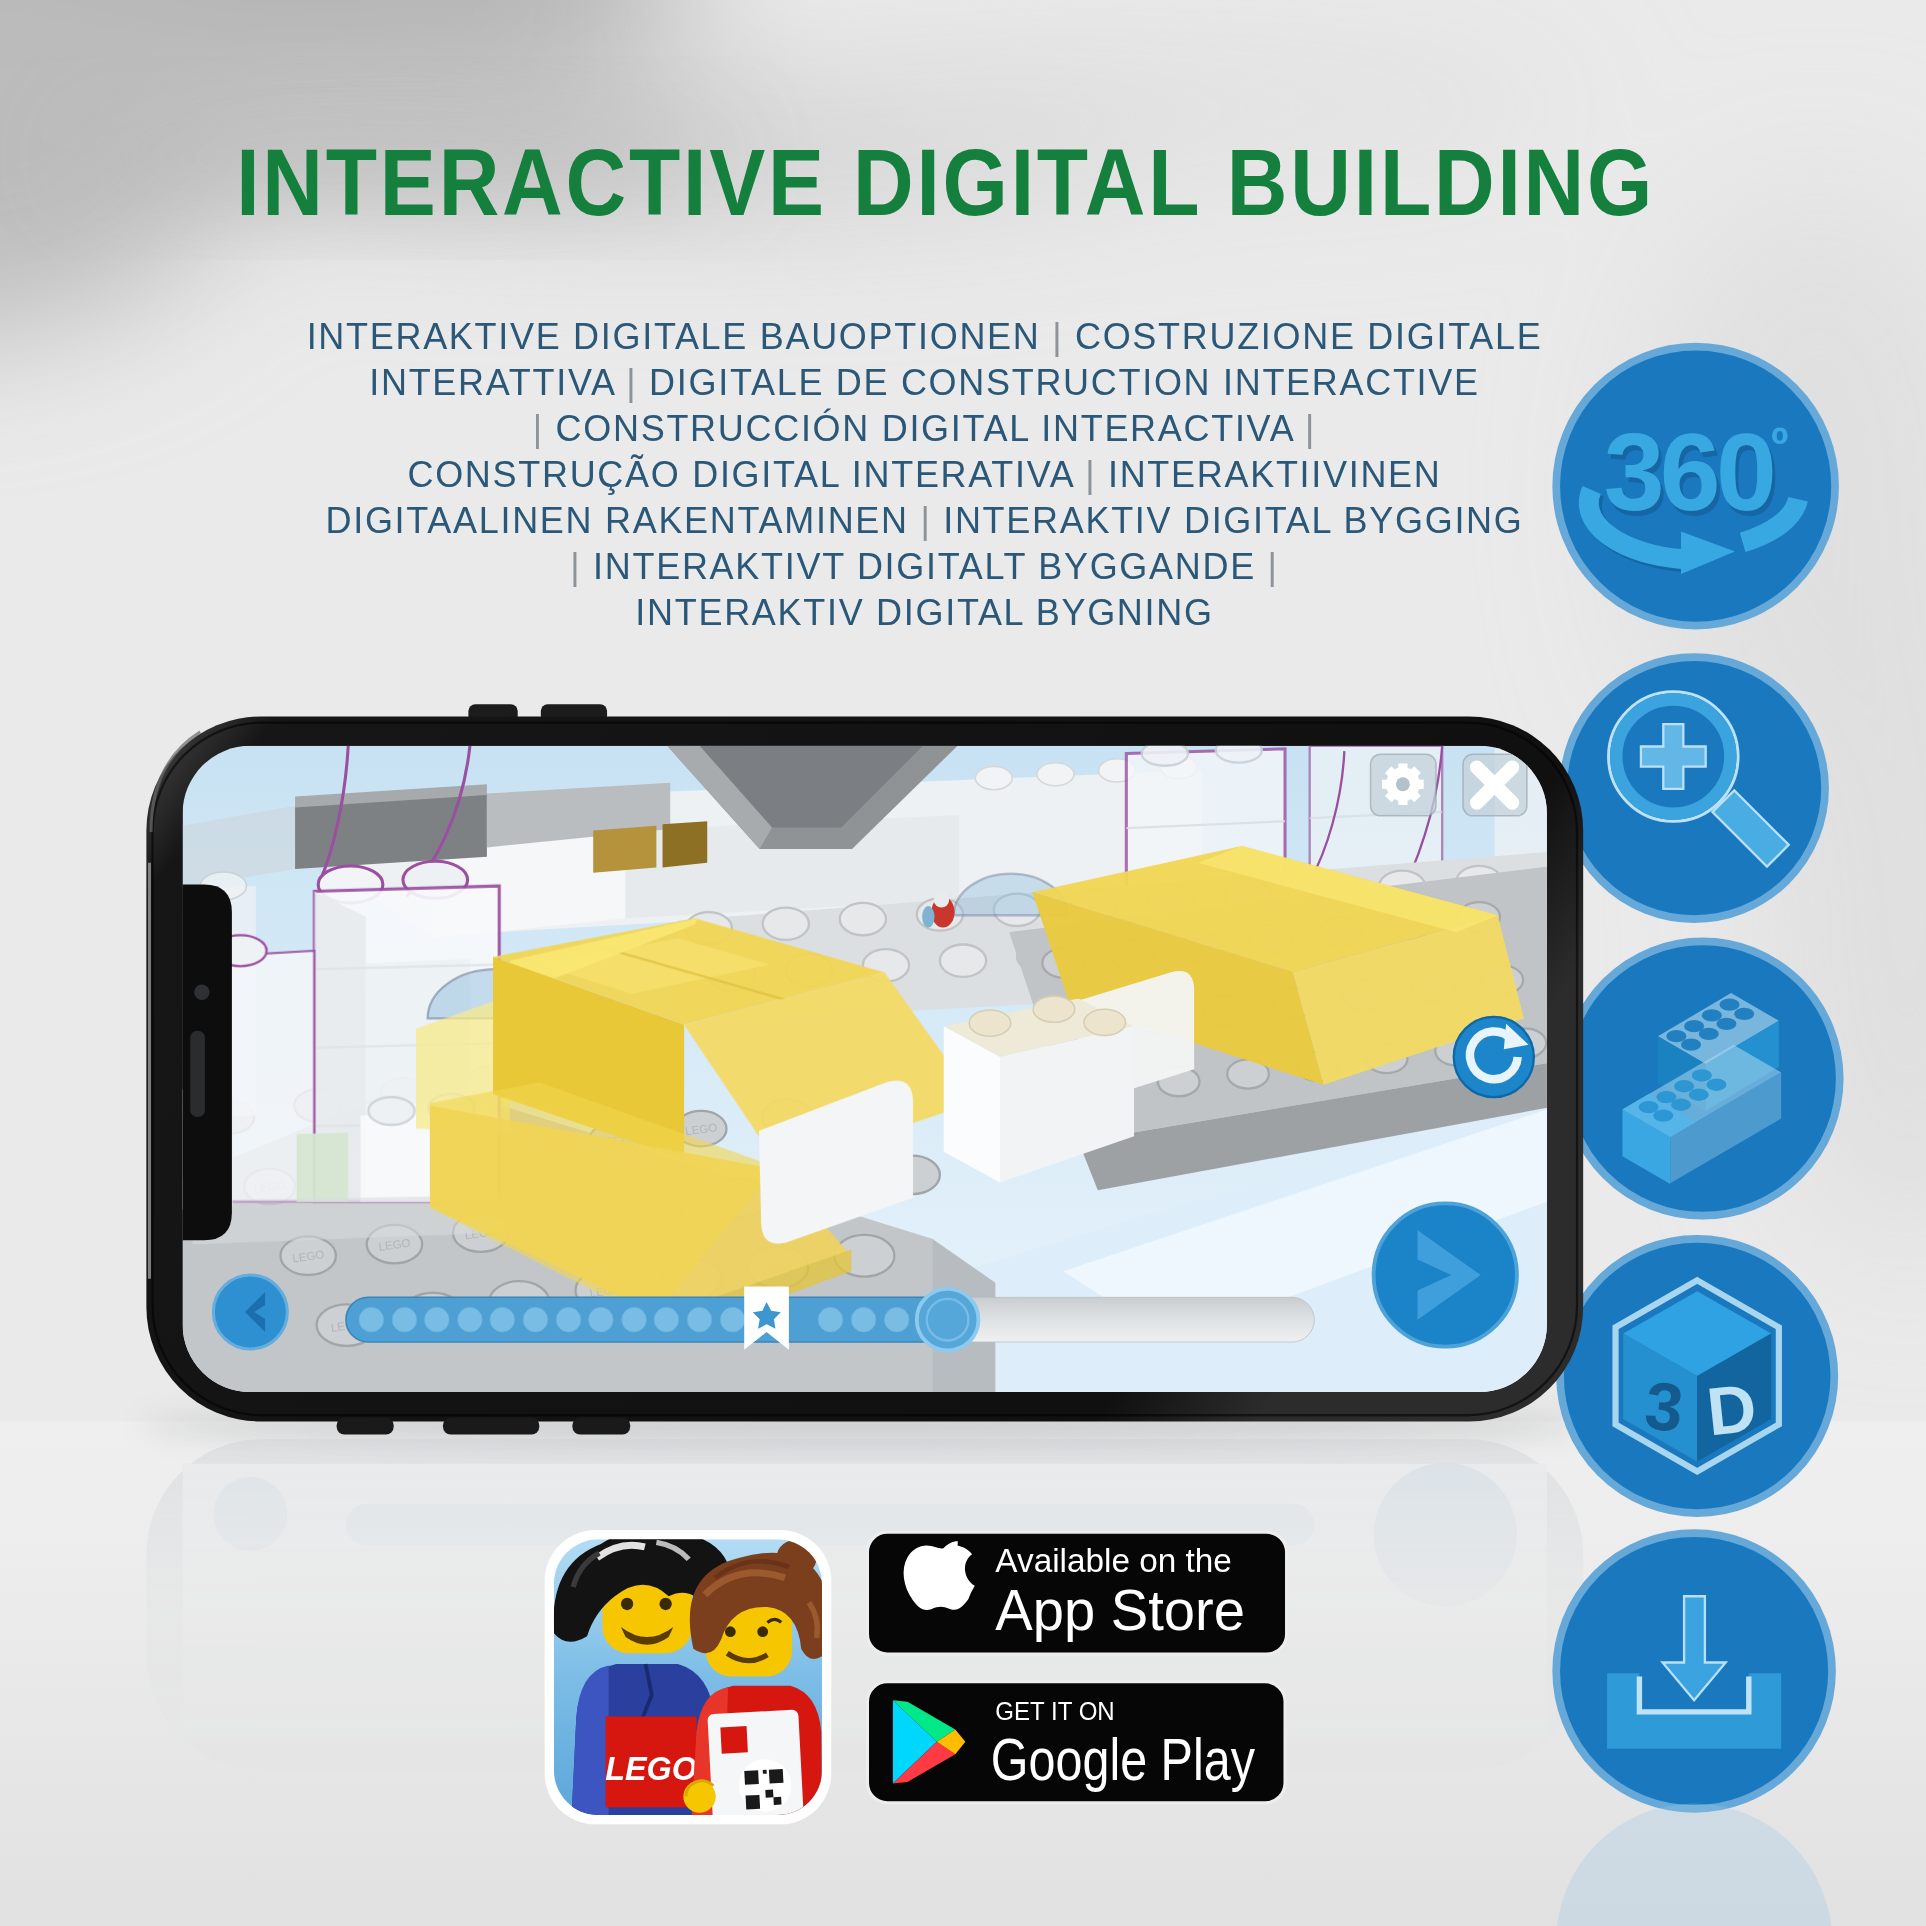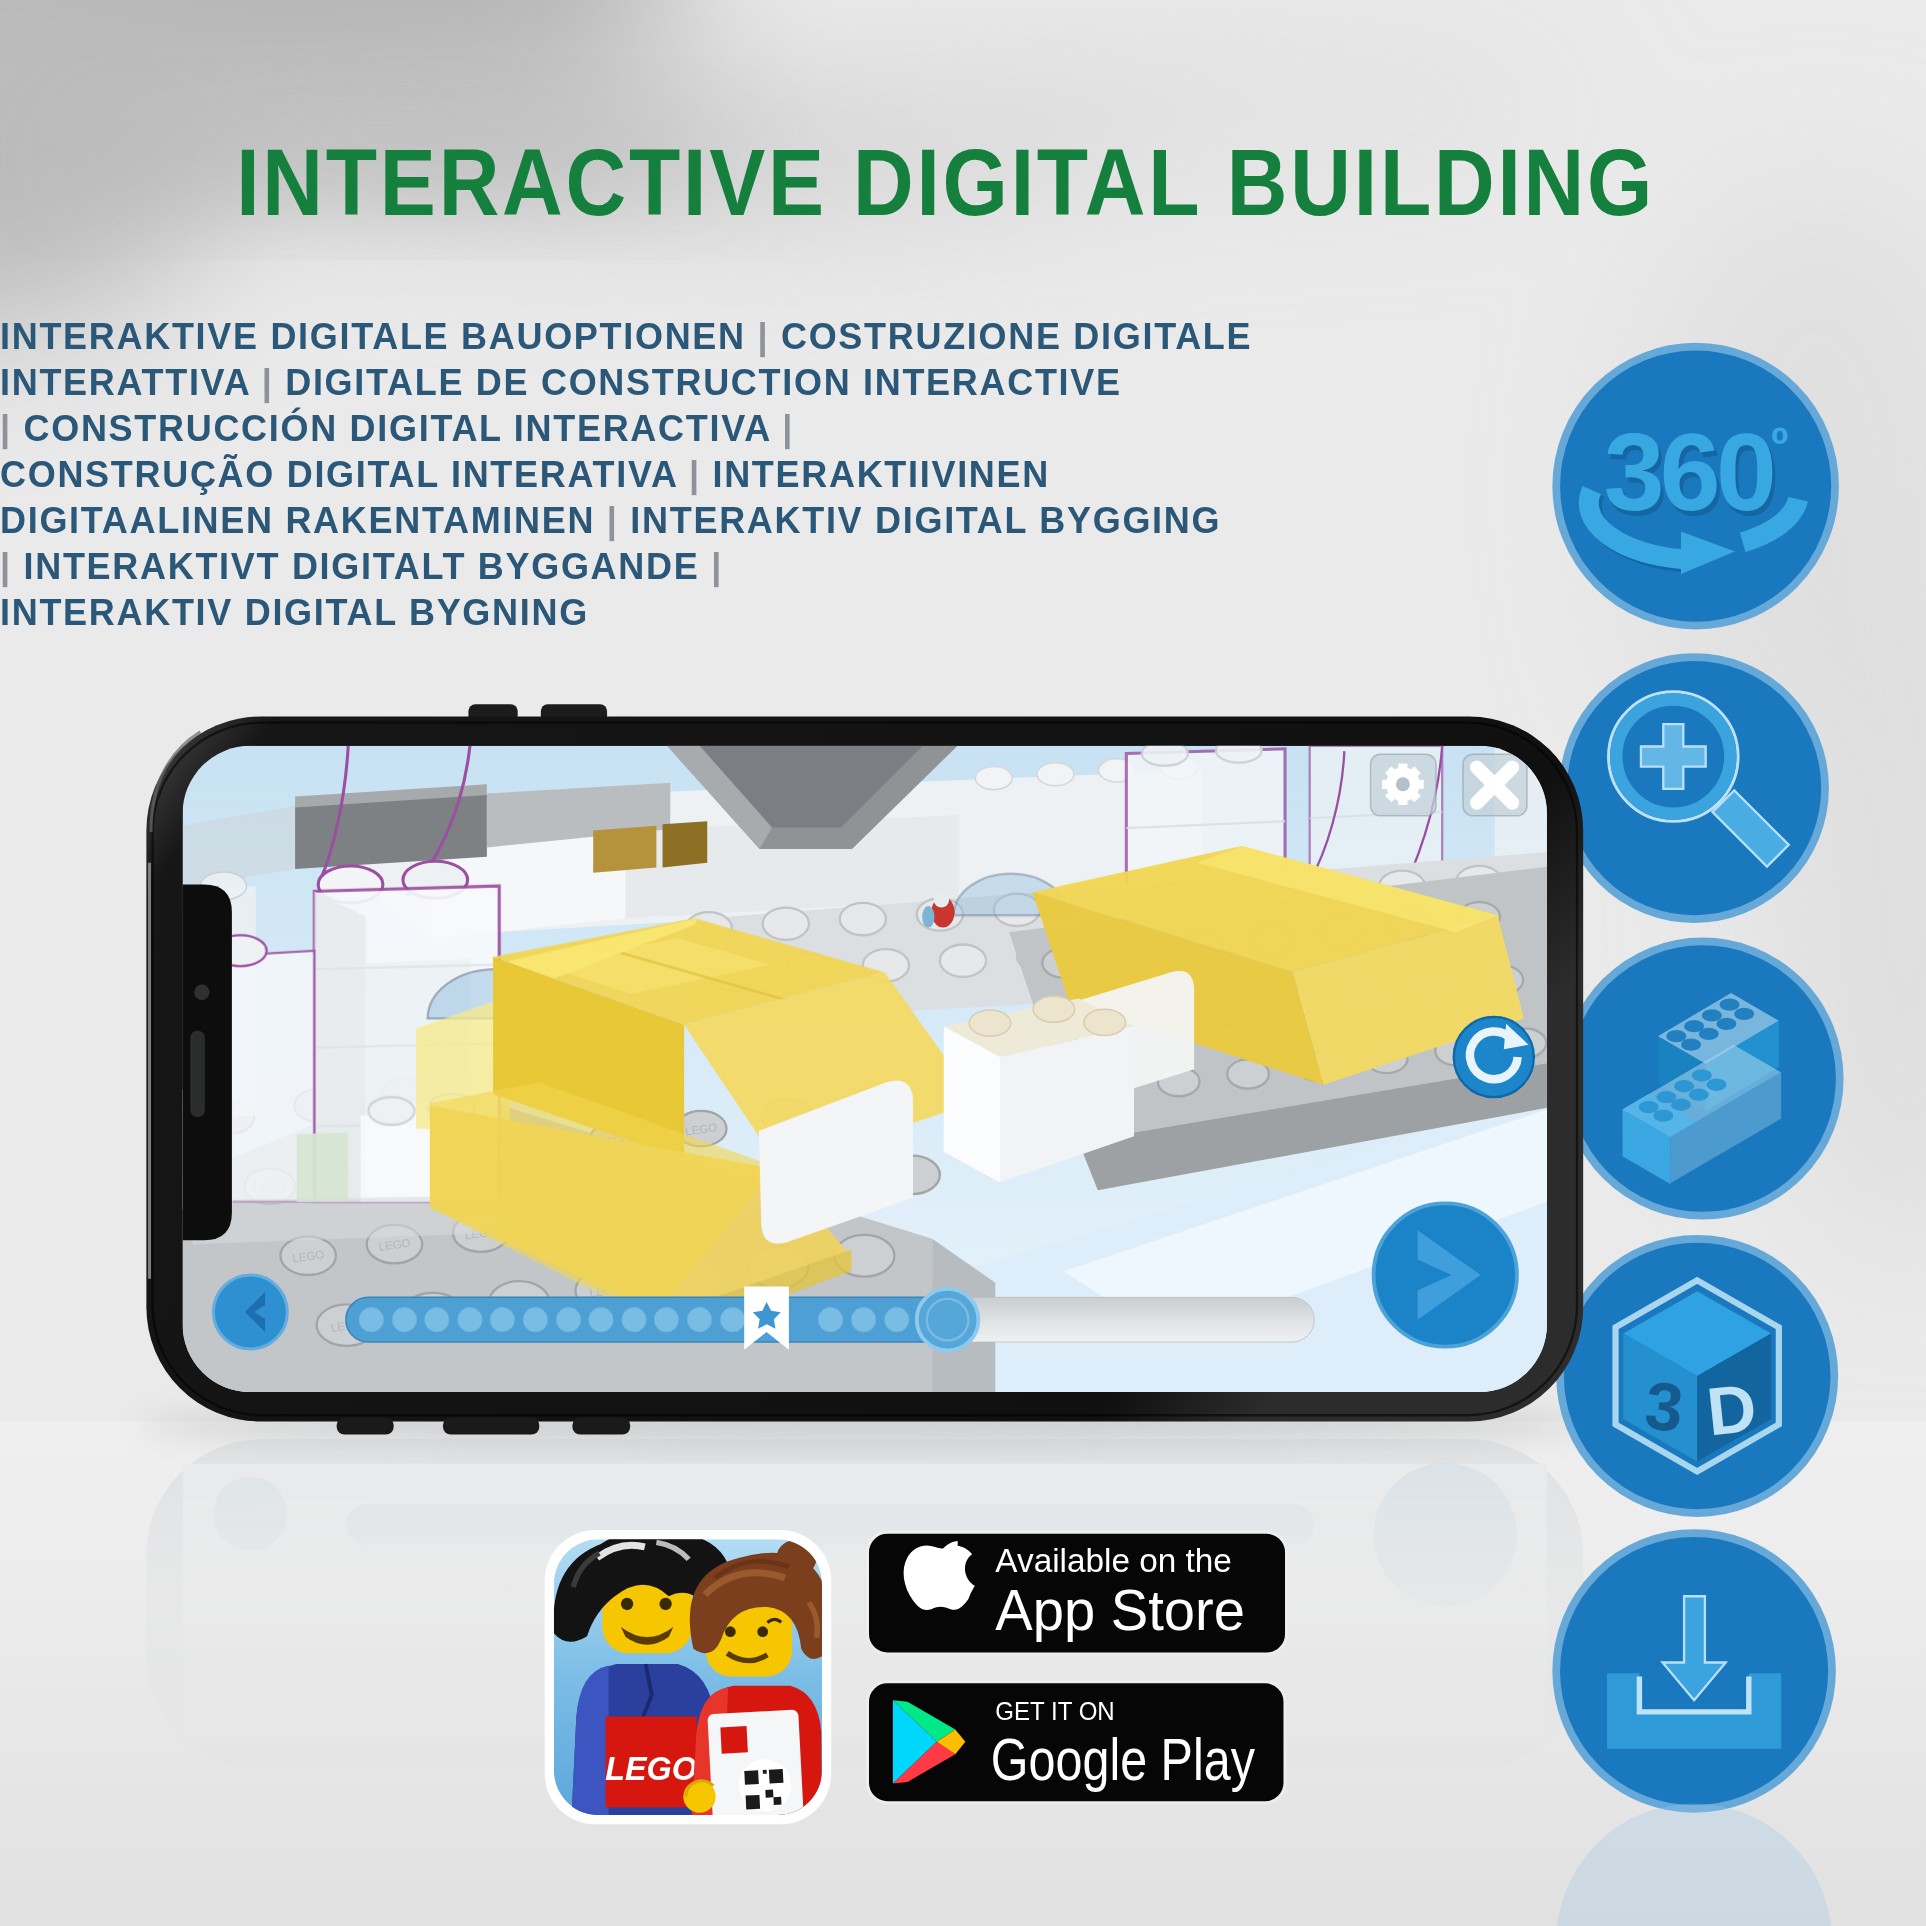--- a/index.html
+++ b/index.html
@@ -2,22 +2,22 @@
 <html style="font-size:12.3px"><head>
 <meta charset="utf-8">
 <style>
   html,body{margin:0;padding:0;}
   body{width:1926px;height:1926px;overflow:hidden;font-family:"Liberation Sans",sans-serif;}
   .page{position:absolute;top:0;left:0;width:1926px;height:1926px;background:#e9e9e9;overflow:hidden;}
   .abs{position:absolute;}
   .title{position:absolute;top:129px;left:0;width:1892px;text-align:center;
     font-size:94px;font-weight:bold;color:#15803d;letter-spacing:3.1px;white-space:nowrap;}
   .title span{display:inline-block;transform:scaleX(0.894);transform-origin:center;}
-  .sub{position:absolute;top:314px;left:0;width:1849px;
-    font-size:36px;font-weight:bold;color:#2b5878;letter-spacing:1.7px;line-height:46px;white-space:nowrap;}
+  .sub{position:absolute;top:314px;left:0;width:1849px;text-align:center;
+    font-size:36px;font-weight:normal;color:#2b5878;letter-spacing:1.7px;line-height:46px;white-space:nowrap;}
   .sub .p{color:#8d9399;}
 </style>
 </head>
 <body>
 <div class="page">
 
   <svg class="abs" style="left:0;top:0" width="1926" height="1926" viewBox="0 0 2500 2500">
     <defs>
       <filter id="blur90" x="-50%" y="-50%" width="200%" height="200%">
           <feGaussianBlur stdDeviation="90"></feGaussianBlur>

